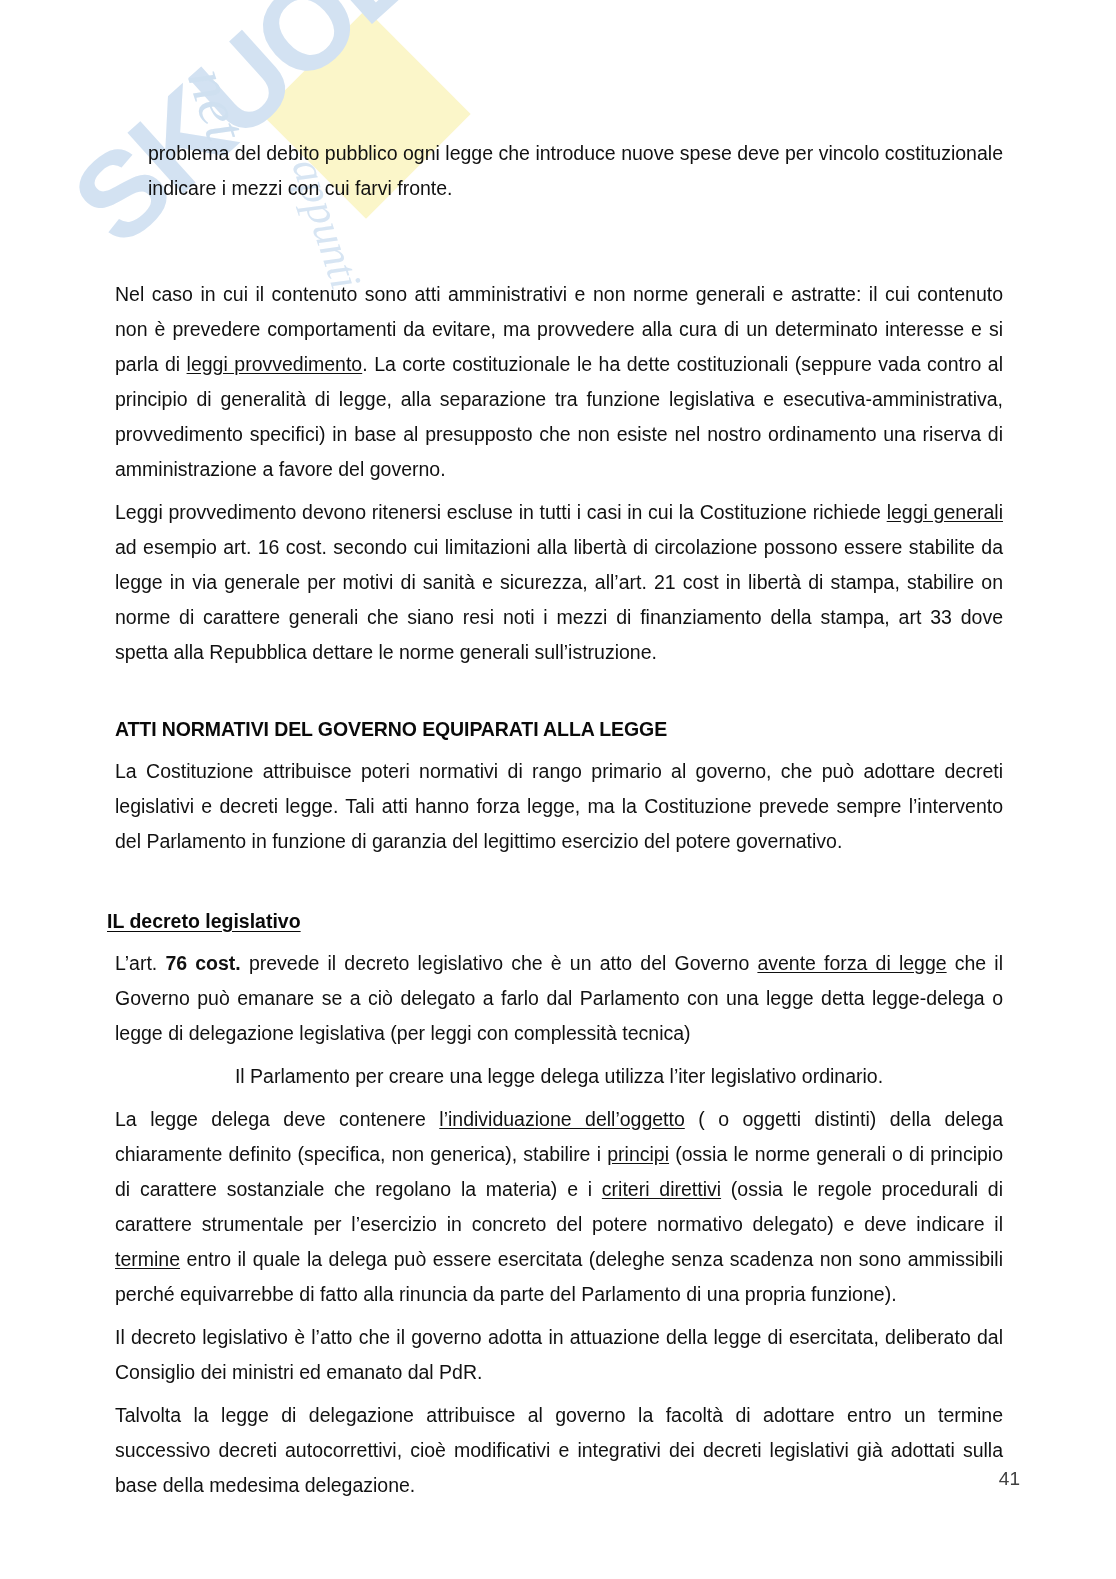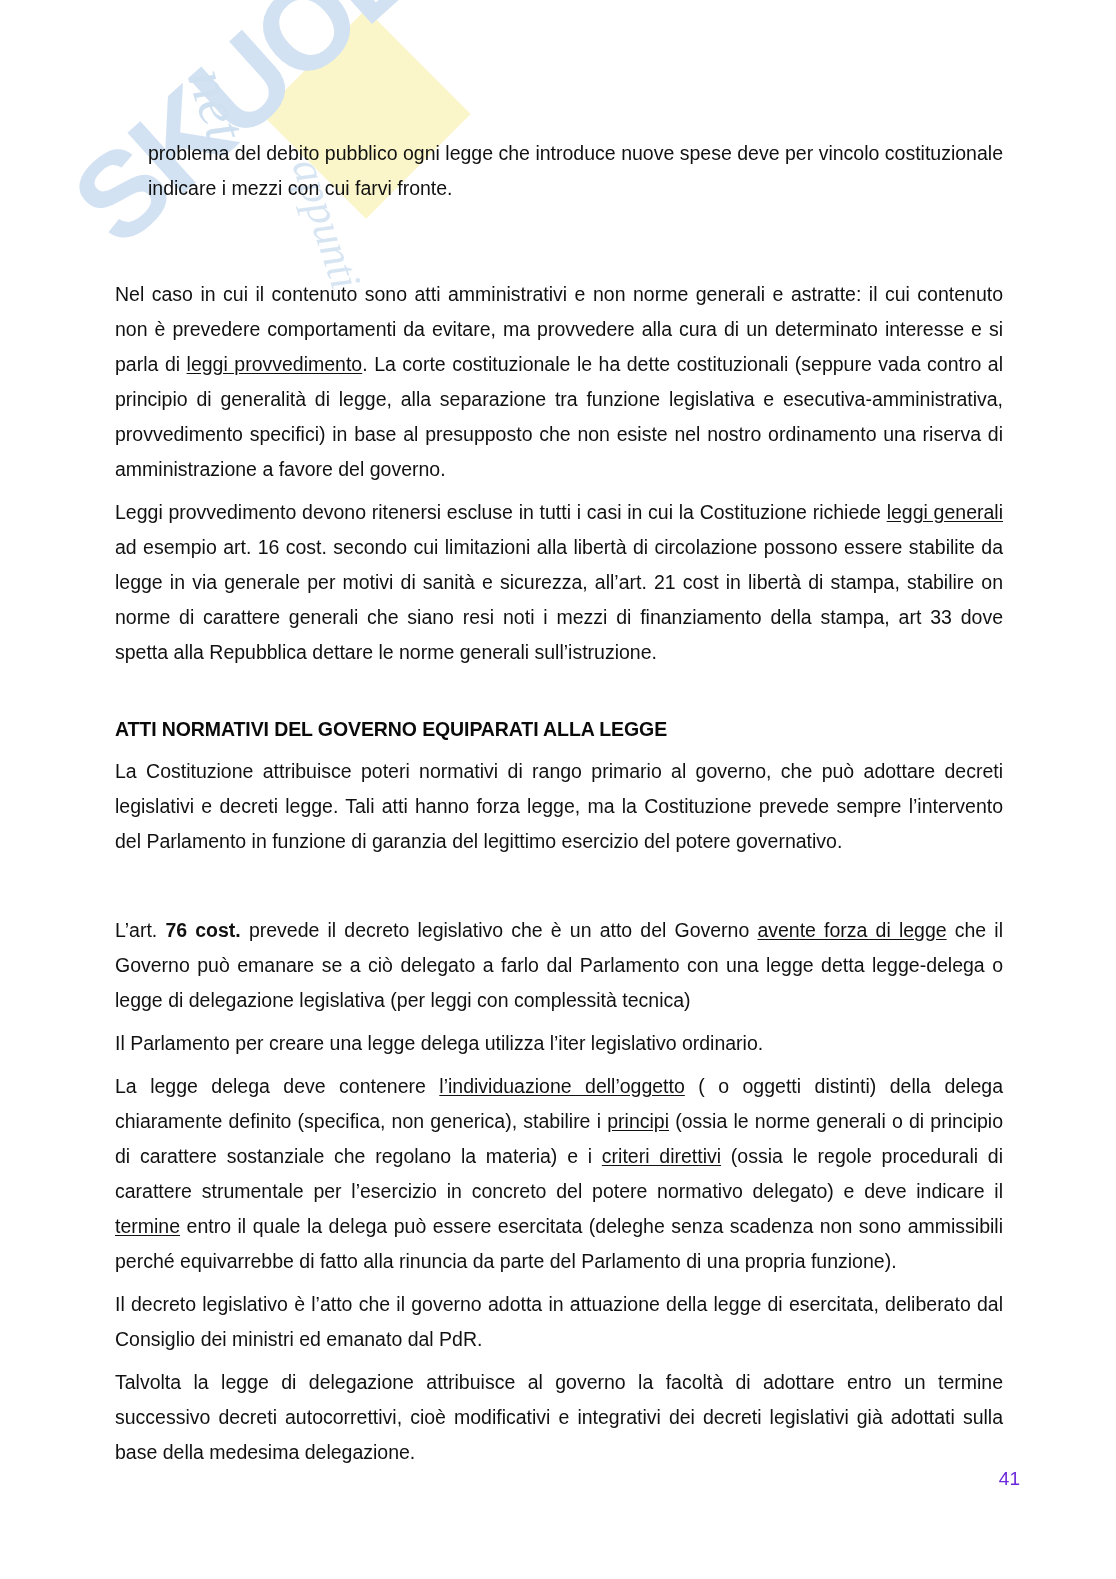--- a/index.html
+++ b/index.html
@@ -90,21 +90,21 @@
   .body-block {
     position: absolute;
     left: 107px;
     width: 904px;
   }
   .indent-block {
     position: absolute;
     left: 140px;
     width: 871px;
   }
-  .nojust { text-align: left; }
+  .nojust { text-align: center; }
   .b { font-weight: bold; }
   .u { text-decoration: underline; text-underline-offset: 2px; }
 
   h2.section-head {
     margin: 8px;
     font-size: 19.5px;
     line-height: 33px;
     font-weight: bold;
     letter-spacing: -0.1px;
   }
@@ -115,21 +115,21 @@
     font-weight: bold;
     text-decoration: underline;
     text-underline-offset: 3px;
   }
 
   .page-number {
     position: absolute;
     right: 96px;
     top: 1468px;
     font-size: 19px;
-    color: #6d28d9;
+    color: #404040;
   }
 </style>
 </head>
 <body>
 
 <div class="page">
 
   <div class="watermark">
     <div class="wm-diamond"></div>
     <div class="wm-letters">SKUOLA</div>
@@ -147,20 +147,21 @@
       <p><span>Nel caso in cui il contenuto sono atti amministrativi e non norme generali e astratte: il cui contenuto non è prevedere comportamenti da evitare, ma provvedere alla cura di un determinato interesse e si parla di </span><span class="u">leggi provvedimento</span><span>. La corte costituzionale le ha dette costituzionali (seppure vada contro al principio di generalità di legge, alla separazione tra funzione legislativa e esecutiva-amministrativa, provvedimento specifici) in base al presupposto che non esiste nel nostro ordinamento una riserva di amministrazione a favore del governo.</span></p>
       <p><span>Leggi provvedimento devono ritenersi escluse in tutti i casi in cui la Costituzione richiede </span><span class="u">leggi generali</span><span> ad esempio art. 16 cost. secondo cui limitazioni alla libertà di circolazione possono essere stabilite da legge in via generale per motivi di sanità e sicurezza, all’art. 21 cost in libertà di stampa, stabilire on norme di carattere generali che siano resi noti i mezzi di finanziamento della stampa, art 33 dove spetta alla Repubblica dettare le norme generali sull’istruzione.</span></p>
     </div>
 
     <div class="body-block" style="top:705px;">
       <h2 class="section-head">ATTI NORMATIVI DEL GOVERNO EQUIPARATI ALLA LEGGE</h2>
       <p>La Costituzione attribuisce poteri normativi di rango primario al governo, che può adottare decreti legislativi e decreti legge. Tali atti hanno forza legge, ma la Costituzione prevede sempre l’intervento del Parlamento in funzione di garanzia del legittimo esercizio del potere governativo.</p>
     </div>
 
     <div class="body-block" style="top:905px;">
+      <h3 class="sub-head">IL decreto legislativo</h3>
 
       <p><span>L’art. </span><span class="b">76 cost.</span><span> prevede il decreto legislativo che è un atto del Governo </span><span class="u">avente forza di legge</span><span> che il Governo può emanare se a ciò delegato a farlo dal Parlamento con una legge detta legge-delega o legge di delegazione legislativa (per leggi con complessità tecnica)</span></p>
 
       <p class="nojust">Il Parlamento per creare una legge delega utilizza l’iter legislativo ordinario.</p>
 
       <p><span>La legge delega deve contenere </span><span class="u">l’individuazione dell’oggetto</span><span> ( o oggetti distinti) della delega chiaramente definito (specifica, non generica), stabilire i </span><span class="u">principi</span><span> (ossia le norme generali o di principio di carattere sostanziale che regolano la materia) e i </span><span class="u">criteri direttivi</span><span> (ossia le regole procedurali di carattere strumentale per l’esercizio in concreto del potere normativo delegato) e deve indicare il </span><span class="u">termine</span><span> entro il quale la delega può essere esercitata (deleghe senza scadenza non sono ammissibili perché equivarrebbe di fatto alla rinuncia da parte del Parlamento di una propria funzione).</span></p>
 
       <p>Il decreto legislativo è l’atto che il governo adotta in attuazione della legge di esercitata, deliberato dal Consiglio dei ministri ed emanato dal PdR.</p>
       <p>Talvolta la legge di delegazione attribuisce al governo la facoltà di adottare entro un termine successivo decreti autocorrettivi, cioè modificativi e integrativi dei decreti legislativi già adottati sulla base della medesima delegazione.</p>
     </div>

